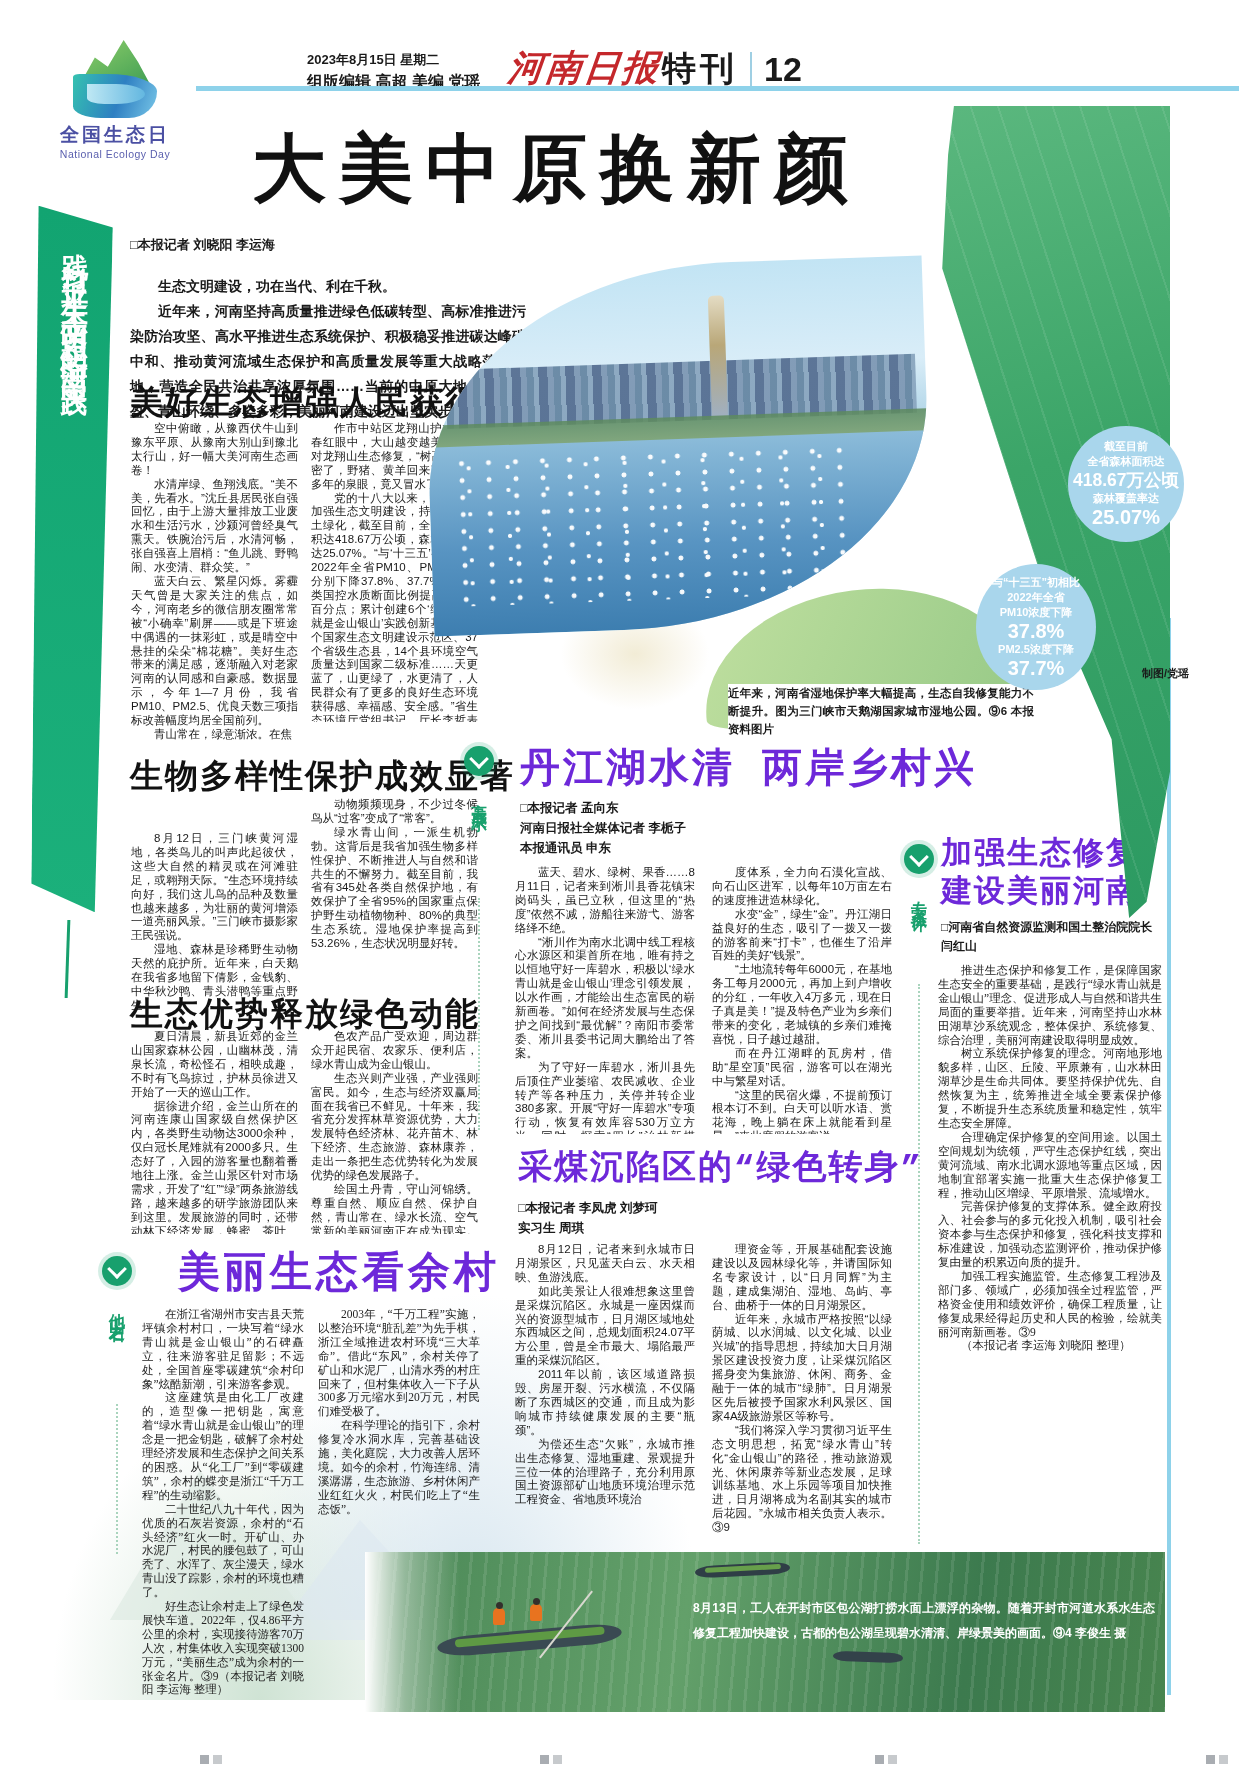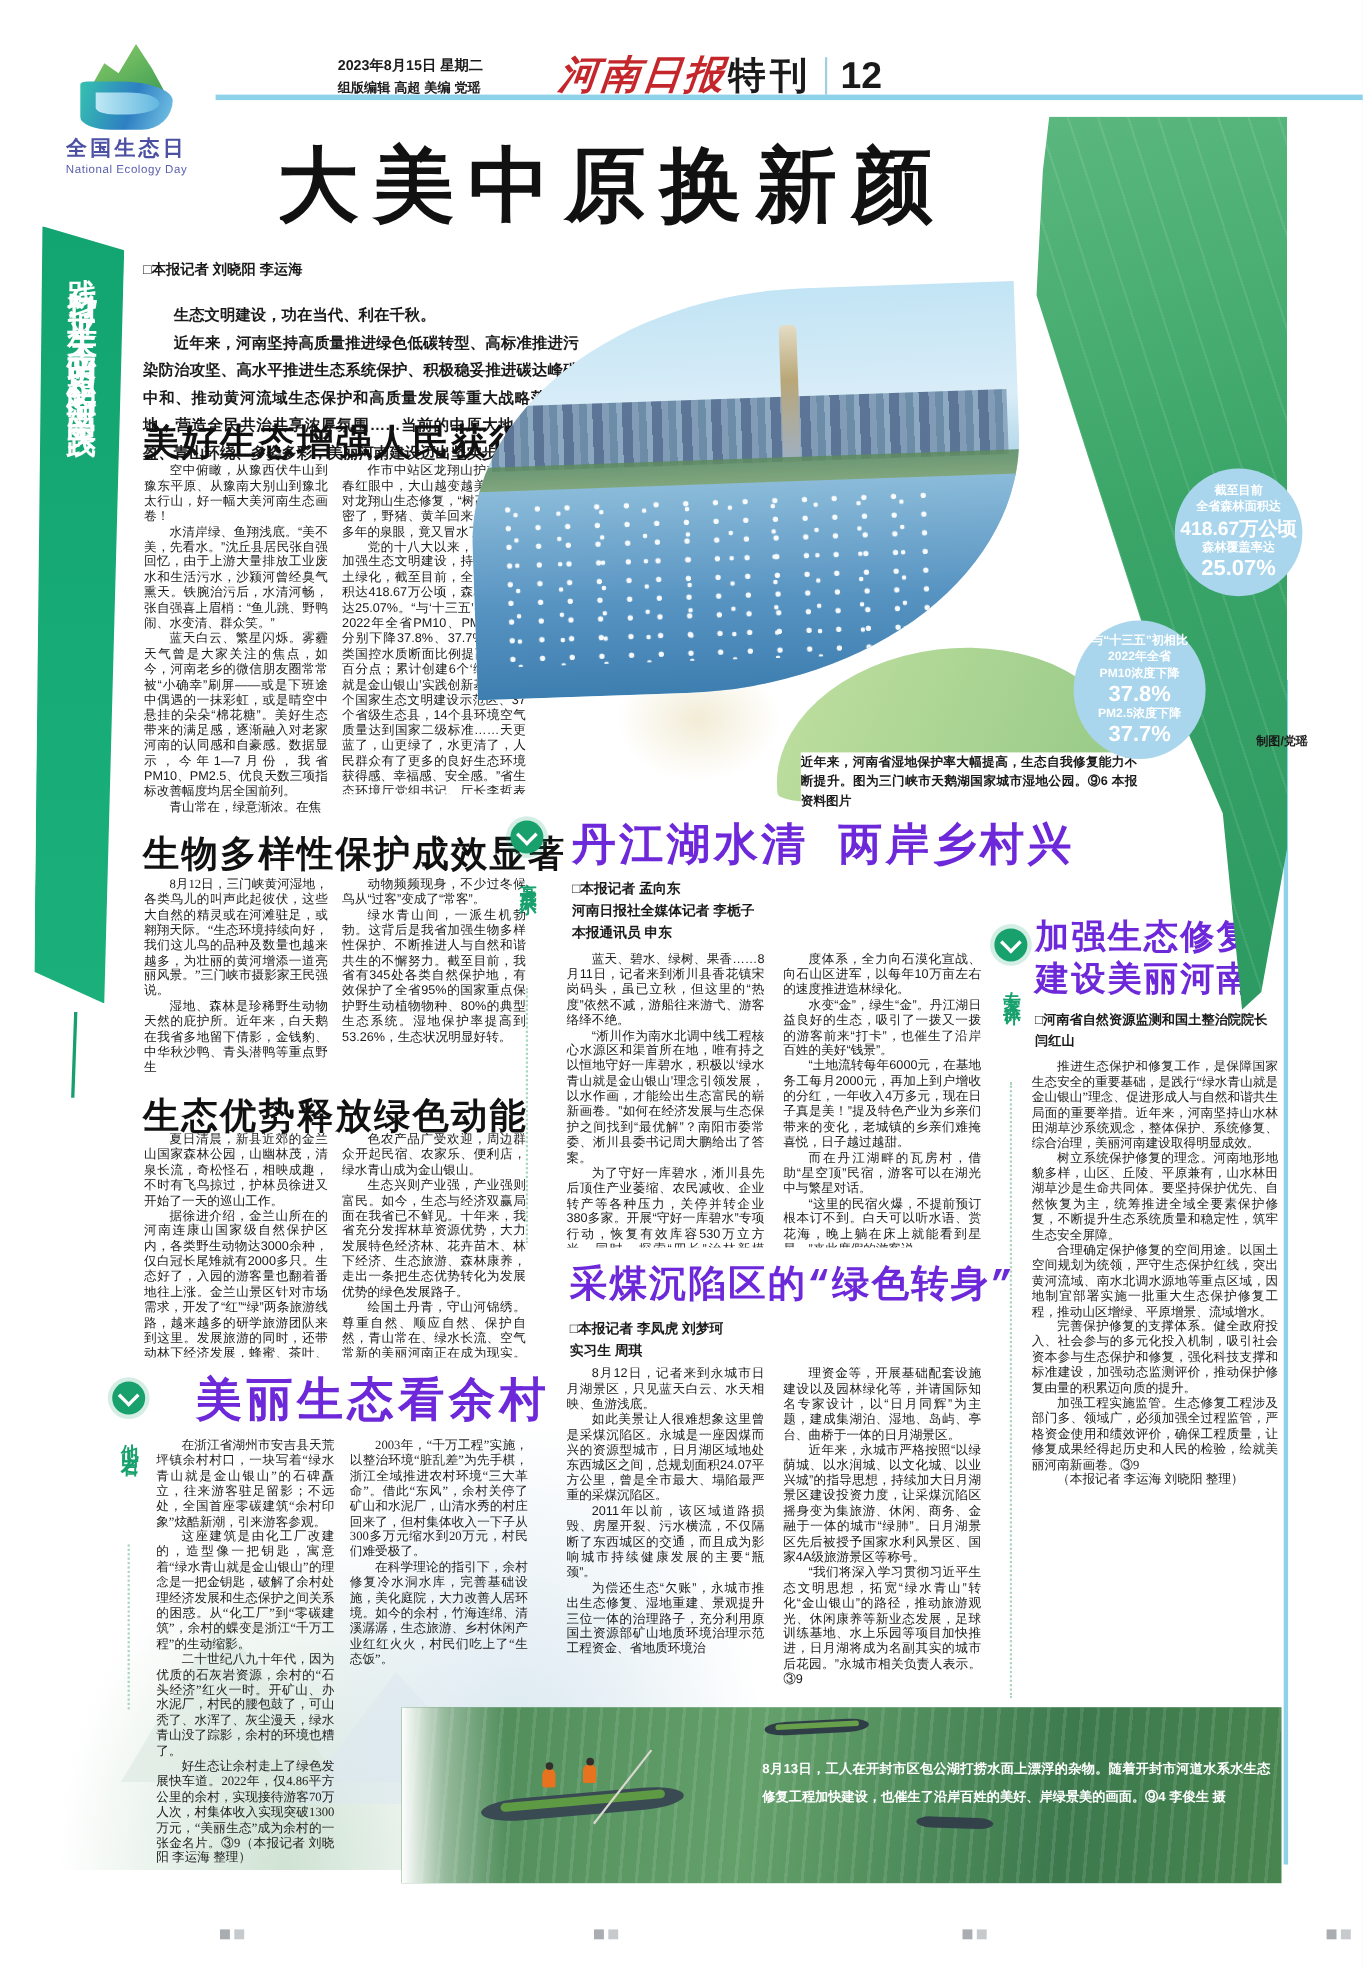--- a/index.html
+++ b/index.html
@@ -14,21 +14,21 @@
      background:linear-gradient(150deg,#8fce6a,#3f9e53);
      clip-path:polygon(0 100%,22% 38%,40% 58%,62% 0,82% 48%,100% 100%);}
   .logo-leaf .m2{position:absolute;left:0px;top:34px;width:84px;height:44px;
      background:linear-gradient(110deg,#35c2b0,#2e7fc2 55%,#79c7e8);
      border-radius:12% 88% 50% 50% / 10% 60% 90% 40%;}
   .logo-leaf .m3{position:absolute;left:14px;top:44px;width:58px;height:20px;
      background:linear-gradient(90deg,#bfe8f4,#63b7e0);border-radius:0 100% 100% 60%/0 100% 100% 60%;}
   .logo-title{margin-top:4px;font-size:19px;font-weight:bold;letter-spacing:3px;color:#4b50a3;}
   .logo-sub{font-size:10.5px;color:#5a5fae;letter-spacing:.5px;}
   .m-date{left:307px;top:50px;font-size:13px;font-weight:bold;line-height:20px;}
-  .m-editors{left:307px;top:72px;font-size:12px;font-weight:bold;}
+  .m-editors{left:307px;top:72px;font-size:16px;font-weight:bold;}
   .m-paper{left:508px;top:44px;font-size:36px;font-weight:bold;font-style:italic;
      font-family:"Liberation Serif",serif;color:#c4272b;letter-spacing:2px;transform:skewX(-6deg);}
   .m-section{left:662px;top:46px;display:flex;align-items:center;}
   .m-section .s1{font-size:34px;font-weight:bold;letter-spacing:4px;}
   .m-section .dv{width:2px;height:34px;background:#9fcfe3;margin:0 12px;}
   .m-section .s2{font-size:34px;font-weight:bold;}
   .m-line{left:196px;top:86px;width:1043px;height:5px;background:#8ed2ea;}
 
   
   .ribbon{left:34px;top:206px;width:76px;height:706px;z-index:4;
@@ -101,21 +101,21 @@
   .col{overflow:hidden;z-index:2;}
   .col p{margin:0;font-size:11.5px;line-height:13.9px;text-indent:2em;text-align:justify;color:#191919;}
   .kai p{font-family:"Liberation Serif",serif;color:#222;}
   .byline{font-size:12.5px;font-weight:bold;z-index:2;}
   .byline .ln{line-height:20px;}
 
   .c-a1c1{left:131px;top:422px;width:167px;height:322px;}
   .c-a1c2{left:311px;top:422px;width:167px;height:300px;}
   .h-a1{left:130px;top:380px;}
   .h-a2{left:130px;top:754px;}
-  .c-a2c1{left:131px;top:798px;width:167px;height:188px;font-family:Liberation Serif, serif;}
+  .c-a2c1{left:131px;top:832px;width:167px;height:188px;}
   .c-a2c2{left:311px;top:798px;width:167px;height:188px;}
   .h-a3{left:130px;top:992px;}
   .c-a3c1{left:131px;top:1030px;width:167px;height:204px;}
   .c-a3c2{left:311px;top:1030px;width:167px;height:204px;}
 
   .yu-icon{left:102px;top:1256px;}
   .yu-label{left:106px;top:1300px;}
   .yu-dots{left:116px;top:1404px;height:150px;}
   .h-yu{left:178px;top:1244px;font-size:42px;letter-spacing:4px;}
   .c-yuc1{left:142px;top:1308px;width:162px;height:420px;}
@@ -367,21 +367,21 @@
     <div class="boat boat-big">
         <div class="cargo"></div>
       </div>
     <div class="worker w1"></div>
     <div class="worker w2"></div>
     <div class="oar"></div>
     <div class="boat boat-s1">
         <div class="cargo"></div>
       </div>
     <div class="boat boat-s2"></div>
-    <div class="bphoto-caption">8月13日，工人在开封市区包公湖打捞水面上漂浮的杂物。随着开封市河道水系水生态修复工程加快建设，也催生了沿岸百姓的美好、岸绿景美的画面。⑨4 李俊生 摄</div>
+    <div class="bphoto-caption">8月13日，工人在开封市区包公湖打捞水面上漂浮的杂物。随着开封市河道水系水生态修复工程加快建设，古都的包公湖呈现碧水清清、岸绿景美的画面。⑨4 李俊生 摄</div>
   </div>
 
   <div class="abs regwrap rw1"><span class="regmark"></span><span class="regmark l"></span></div>
   <div class="abs regwrap rw2"><span class="regmark"></span><span class="regmark l"></span></div>
   <div class="abs regwrap rw3"><span class="regmark"></span><span class="regmark l"></span></div>
   <div class="abs regwrap rw4"><span class="regmark"></span><span class="regmark l"></span></div>
 
 </div>
 
 </body></html>

